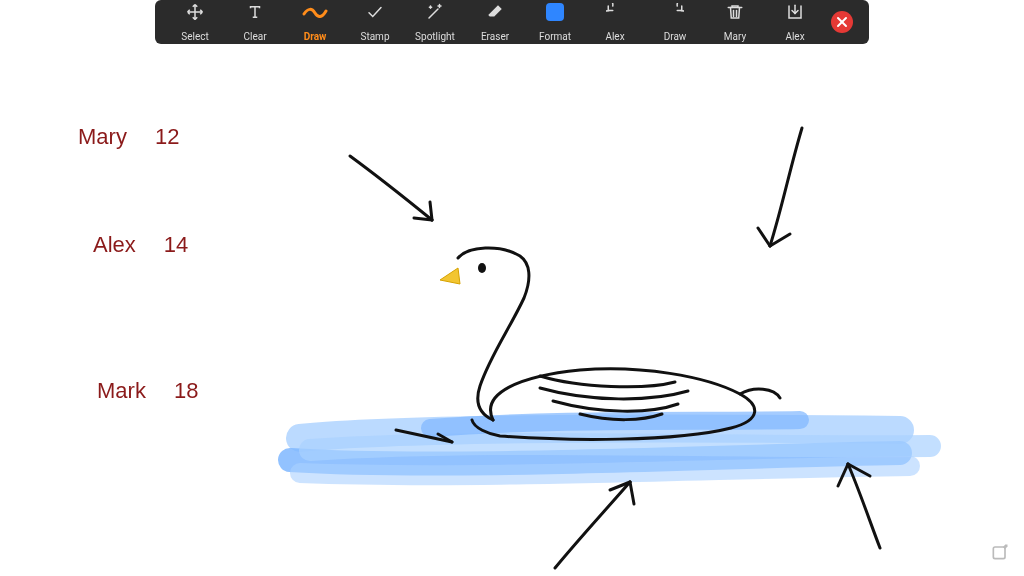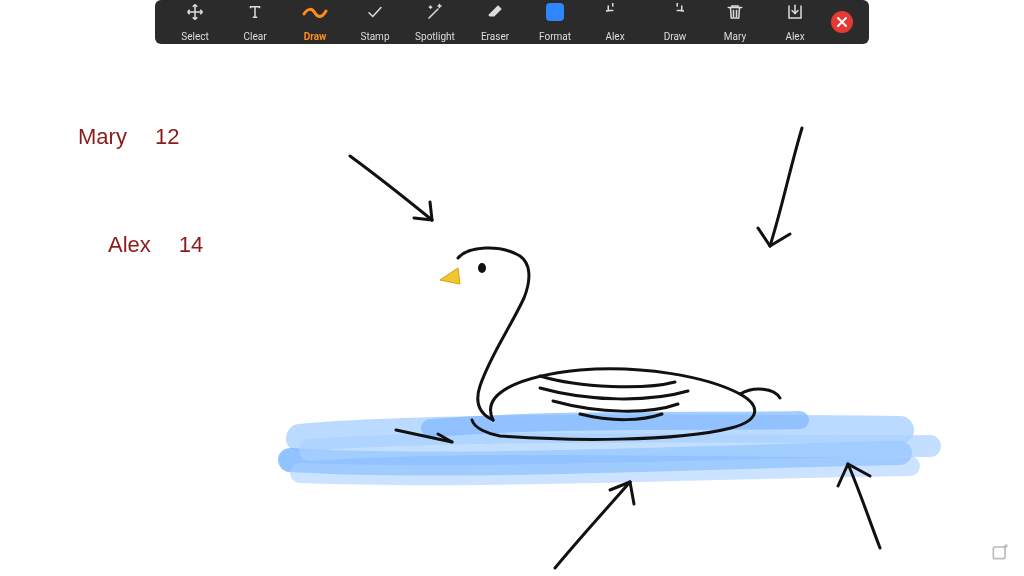--- a/index.html
+++ b/index.html
@@ -232,21 +232,22 @@
       <path d="M630 414 L 610 422"></path>
       <path d="M630 414 L 634 436"></path>
 
       <path d="M880 480 C 870 454, 860 424, 848 396"></path>
       <path d="M848 396 L 838 418"></path>
       <path d="M848 396 L 870 408"></path>
     </g>
   </svg>
 
 <div class="text-annotation" style="left: 78px; top: 56px;"><span class="name">Mary</span><span class="score">12</span></div>
-    <div class="text-annotation" style="left: 108px; top: 164px;"><span class="name">Alex</span><span class="score">14</span></div>
+    <div class="text-annotation" style="left: 93px; top: 164px;"><span class="name">Alex</span><span class="score">14</span></div>
+    <div class="text-annotation" style="left: 97px; top: 310px;"><span class="name">Mark</span><span class="score">18</span></div>
   </div>
 
 <div class="share-icon">
   <svg width="20" height="20" viewBox="0 0 24 24" fill="none" stroke="currentColor" stroke-width="2">
     <rect x="4" y="6" width="14" height="14" rx="2"></rect>
     <path d="M18 4 h2 a0 0 0 0 1 0 0 v2"></path>
     <path d="M18 4 v4"></path>
     <path d="M16 6 h4"></path>
   </svg>
 </div>

